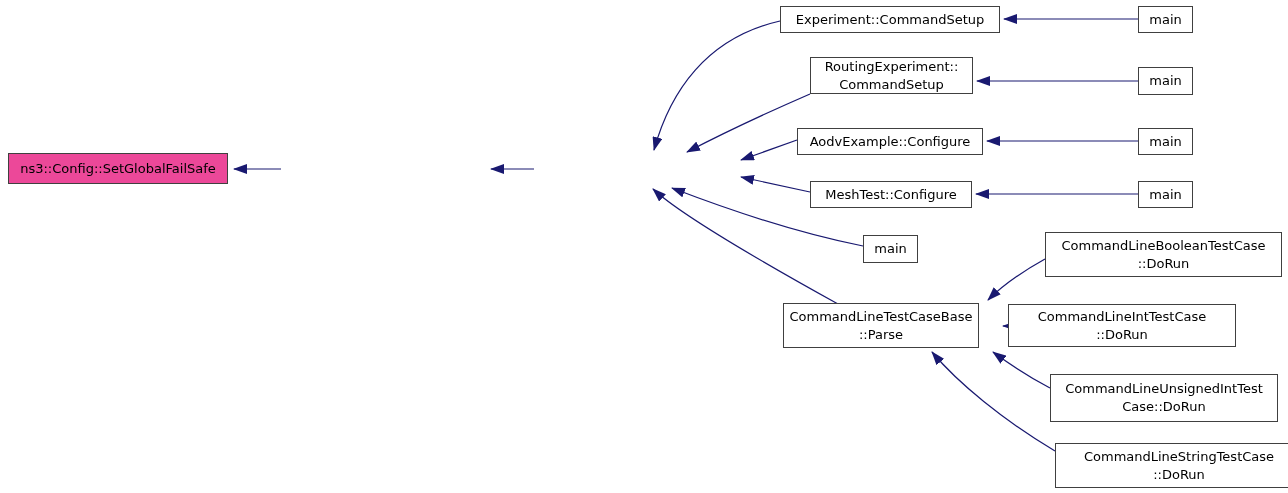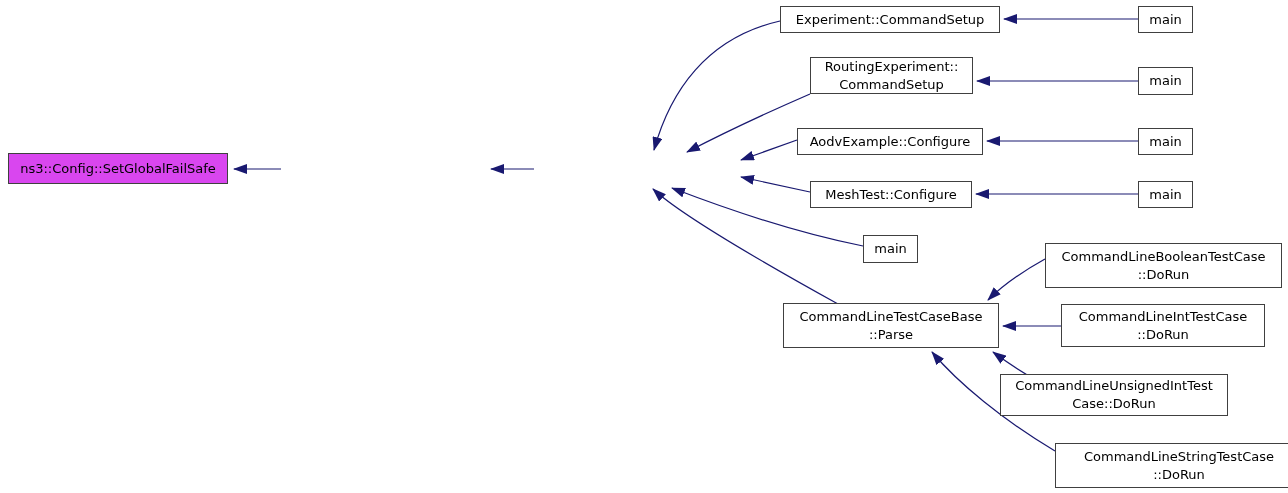--- a/index.html
+++ b/index.html
@@ -26,21 +26,21 @@
     box-sizing: border-box;
     background: #ffffff;
     border: 1px solid #404040;
     display: flex;
     align-items: center;
     justify-content: center;
     text-align: center;
     cursor: pointer;
   }
   .node.focus {
-    background: #d946ef;
+    background: #ec4899;
     cursor: default;
   }
   .node-label {
     font-size: 13px;
     line-height: 1.35;
     color: #000000;
     white-space: pre-line;
   }
 </style>
 </head>
@@ -94,36 +94,36 @@
   </div>
 
   <div class="node" style="left:810px;top:181px;width:162px;height:27px">
     <span class="node-label">MeshTest::Configure</span>
   </div>
 
   <div class="node" style="left:863px;top:235px;width:55px;height:28px">
     <span class="node-label">main</span>
   </div>
 
-  <div class="node" style="left:783px;top:303px;width:216px;height:45px">
+  <div class="node" style="left:783px;top:303px;width:196px;height:45px">
     <span class="node-label">CommandLineTestCaseBase
 ::Parse</span>
   </div>
 
-  <div class="node" style="left:1045px;top:243px;width:237px;height:45px">
+  <div class="node" style="left:1045px;top:232px;width:237px;height:45px">
     <span class="node-label">CommandLineBooleanTestCase
 ::DoRun</span>
   </div>
 
-  <div class="node" style="left:1061px;top:304px;width:204px;height:43px">
+  <div class="node" style="left:1008px;top:304px;width:228px;height:43px">
     <span class="node-label">CommandLineIntTestCase
 ::DoRun</span>
   </div>
 
-  <div class="node" style="left:1000px;top:374px;width:228px;height:42px">
+  <div class="node" style="left:1050px;top:374px;width:228px;height:48px">
     <span class="node-label">CommandLineUnsignedIntTest
 Case::DoRun</span>
   </div>
 
   <div class="node" style="left:1055px;top:443px;width:248px;height:45px">
     <span class="node-label">CommandLineStringTestCase
 ::DoRun</span>
   </div>
 
   <div class="node" style="left:1138px;top:6px;width:55px;height:27px">

